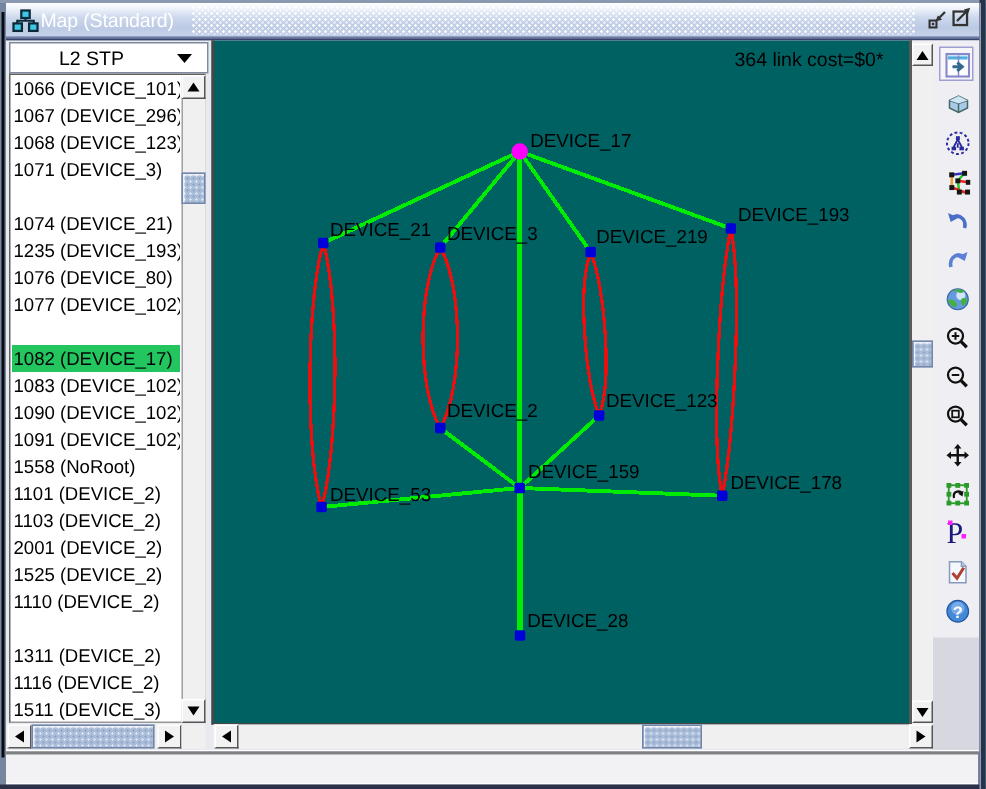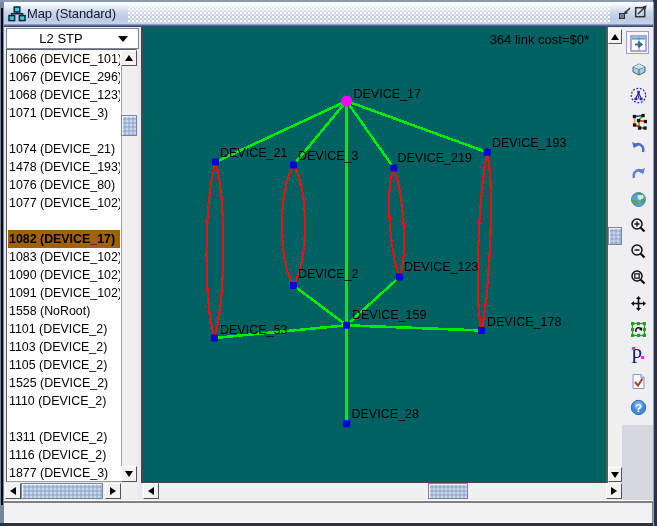--- a/index.html
+++ b/index.html
@@ -16,34 +16,34 @@
   
   #title{left:4px;top:2px;width:649px;height:22px;
     background:linear-gradient(180deg,#FEFEFE 0%,#EFF4FB 16%,#CBD7EC 45%,#BCCAE4 75%,#C6D2E8 100%);}
   #bumps{left:128px;top:4px;width:482px;height:19px;
     background-image:radial-gradient(circle at 1px 1px,rgba(255,255,255,0.98) 0.78px,transparent 1px),
                      radial-gradient(circle at 3px 3px,rgba(255,255,255,0.6) 0.78px,transparent 1px);
     background-size:4px 4px;}
   #tline1{left:4px;top:24px;width:649px;height:1px;background:#8C9CC4;}
   #tline2{left:4px;top:25px;width:649px;height:1px;background:#5E6C94;}
   #tline3{left:4px;top:26px;width:649px;height:1px;background:#39436B;}
-  #ttext{left:27px;top:5.5px;font-size:13px;font-weight:normal;color:#0f172a;letter-spacing:-0.1px;}
+  #ttext{left:27px;top:5.5px;font-size:13px;font-weight:normal;color:#ffffff;letter-spacing:-0.1px;}
   
   #content{left:4px;top:27px;width:649px;height:473px;background:#E9E9F0;}
   
   #combo{left:6px;top:28px;width:131px;height:19px;background:#fff;border:1px solid #7E8AA0;}
   #combotext{left:6px;top:31px;width:110px;text-align:center;font-size:13px;color:#000;}
   #comboarrow{left:118px;top:36px;width:0;height:0;border-left:5px solid transparent;
     border-right:5px solid transparent;border-top:6px solid #000;}
   #list{left:6px;top:49px;width:131px;height:433px;background:#fff;border-top:1px solid #606060;
     border-left:1px solid #606060;border-right:1px solid #9a9a9a;border-bottom:1px solid #9a9a9a;
     box-sizing:border-box;}
   .row{position:absolute;left:1px;width:113px;height:18px;font-size:12.4px;color:#000;
     padding-left:1px;line-height:18px;white-space:nowrap;overflow:hidden;}
-  .sel{background:#a16207;font-weight:bold;}
+  .sel{background:#22c55e;}
   
   .sbtn{position:absolute;background:#F2F2F2;border-top:1px solid #FFFFFF;border-left:1px solid #FFFFFF;
     border-right:1px solid #555555;border-bottom:1px solid #555555;box-sizing:border-box;}
   .tri{position:absolute;width:0;height:0;}
   .track{position:absolute;background:#F0F0F0;}
   .thumb{position:absolute;background-color:#AABDD9;
     background-image:radial-gradient(circle at 1px 1px,rgba(242,247,253,0.7) 0.62px,transparent 0.85px),
                      radial-gradient(circle at 3px 3px,rgba(122,142,178,0.5) 0.62px,transparent 0.85px);
     background-size:4px 4px;border:1px solid #7385A8;box-sizing:border-box;
     box-shadow:inset 1px 1px 0 rgba(255,255,255,0.75);}
@@ -93,36 +93,36 @@
 <div class="abs" id="combo"></div>
 <div class="abs" id="combotext">L2 STP</div>
 <div class="abs" id="comboarrow"></div>
 <div class="abs" id="list"></div>
 <div class="abs" style="left:7px;top:50px;width:113px;height:506px;overflow:hidden;">
   <div class="row" style="top:0px">1066 (DEVICE_101)</div>
   <div class="row" style="top:18px">1067 (DEVICE_296)</div>
   <div class="row" style="top:36px">1068 (DEVICE_123)</div>
   <div class="row" style="top:54px">1071 (DEVICE_3)</div>
   <div class="row" style="top:90px">1074 (DEVICE_21)</div>
-  <div class="row" style="top:108px">1478 (DEVICE_193)</div>
+  <div class="row" style="top:108px">1235 (DEVICE_193)</div>
   <div class="row" style="top:126px">1076 (DEVICE_80)</div>
   <div class="row" style="top:144px">1077 (DEVICE_102)</div>
   <div class="row sel" style="top:180px">1082 (DEVICE_17)</div>
   <div class="row" style="top:198px">1083 (DEVICE_102)</div>
   <div class="row" style="top:216px">1090 (DEVICE_102)</div>
   <div class="row" style="top:234px">1091 (DEVICE_102)</div>
   <div class="row" style="top:252px">1558 (NoRoot)</div>
   <div class="row" style="top:270px">1101 (DEVICE_2)</div>
   <div class="row" style="top:288px">1103 (DEVICE_2)</div>
-  <div class="row" style="top:306px">1105 (DEVICE_2)</div>
+  <div class="row" style="top:306px">2001 (DEVICE_2)</div>
   <div class="row" style="top:324px">1525 (DEVICE_2)</div>
   <div class="row" style="top:342px">1110 (DEVICE_2)</div>
   <div class="row" style="top:378px">1311 (DEVICE_2)</div>
   <div class="row" style="top:396px">1116 (DEVICE_2)</div>
-  <div class="row" style="top:414px">1877 (DEVICE_3)</div>
+  <div class="row" style="top:414px">1511 (DEVICE_3)</div>
 </div>
 
 <div class="track" style="left:121px;top:50px;width:16px;height:432px;border-left:1px solid #A0A0A8;box-sizing:border-box;"></div>
 <div class="sbtn" style="left:121px;top:50px;width:16px;height:16px;"></div>
 <div class="tri" style="left:125px;top:55px;border-left:4px solid transparent;border-right:4px solid transparent;border-bottom:6px solid #000;"></div>
 <div class="sbtn" style="left:121px;top:466px;width:16px;height:16px;"></div>
 <div class="tri" style="left:125px;top:471px;border-left:4px solid transparent;border-right:4px solid transparent;border-top:6px solid #000;"></div>
 <div class="thumb" style="left:121px;top:115px;width:16px;height:21px;"></div>
 
 <div class="track" style="left:5px;top:483px;width:116px;height:16px;"></div>

